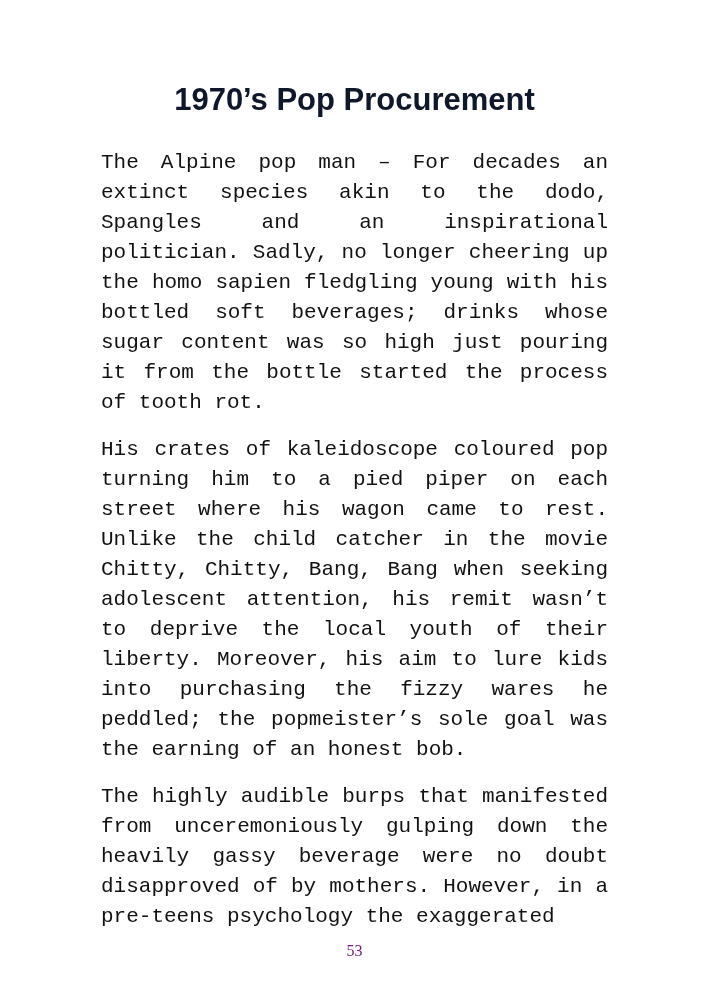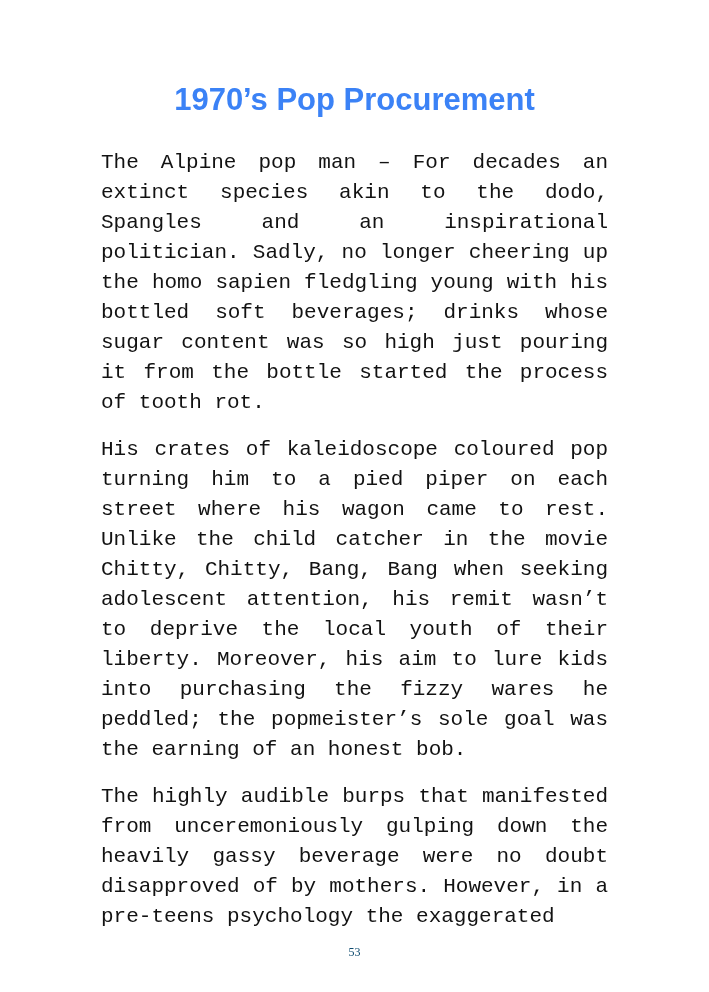--- a/index.html
+++ b/index.html
@@ -19,21 +19,21 @@
     top: 82px;
     left: 101px;
     width: 507px;
   }
   .title {
     font-family: "Liberation Sans", sans-serif;
     font-weight: 700;
     font-size: 31px;
     line-height: 1.15;
     text-align: center;
-    color: #3b82f6;
+    color: #0f172a;
     margin: 0 0 30px 0;
   }
   .para {
     font-family: Liberation Mono, monospace;
     font-size: 21px;
     line-height: 30px;
     text-align: justify;
     text-justify: inter-word;
     color: #121212;
     margin: 0 0 17px 0;
@@ -41,22 +41,22 @@
   .para:last-of-type {
     margin-bottom: 12px;
   }
   .page-number {
     position: absolute;
     bottom: 32px;
     left: 0;
     width: 100%;
     text-align: center;
     font-family: "Liberation Serif", serif;
-    font-size: 12px;
-    color: #0c4a6e;
+    font-size: 16px;
+    color: #701a75;
   }
 </style>
 </head>
 <body>
 
 <div class="page">
   <div class="content">
     <h1 class="title">1970’s Pop Procurement</h1>
     <p class="para">The Alpine pop man – For decades an extinct species akin to the dodo, Spangles and an inspirational politician. Sadly, no longer cheering up the homo sapien fledgling young with his bottled soft beverages; drinks whose sugar content was so high just pouring it from the bottle started the process of tooth rot.</p>
     <p class="para">His crates of kaleidoscope coloured pop turning him to a pied piper on each street where his wagon came to rest. Unlike the child catcher in the movie Chitty, Chitty, Bang, Bang when seeking adolescent attention, his remit wasn’t to deprive the local youth of their liberty. Moreover, his aim to lure kids into purchasing the fizzy wares he peddled; the popmeister’s sole goal was the earning of an honest bob.</p>

